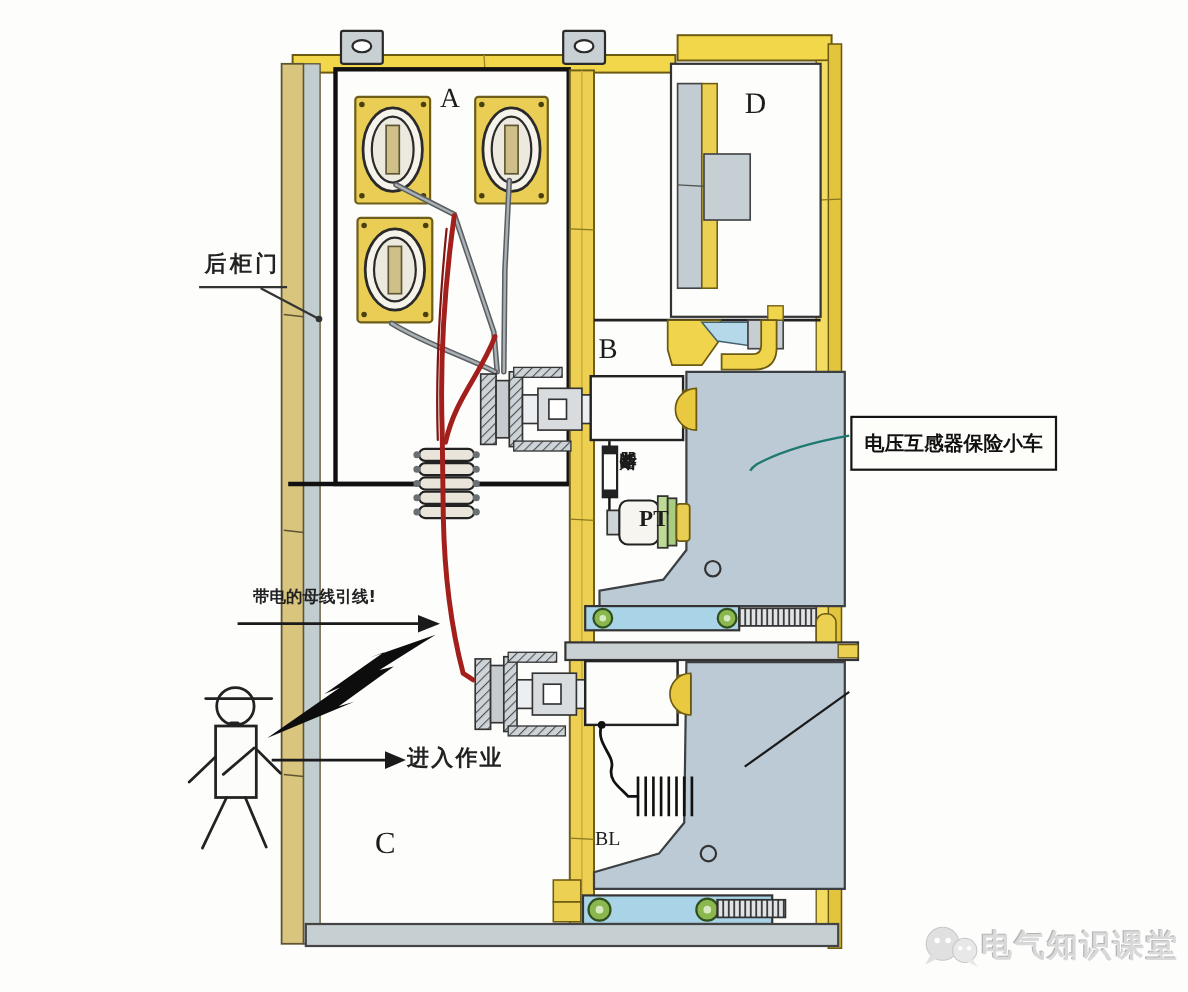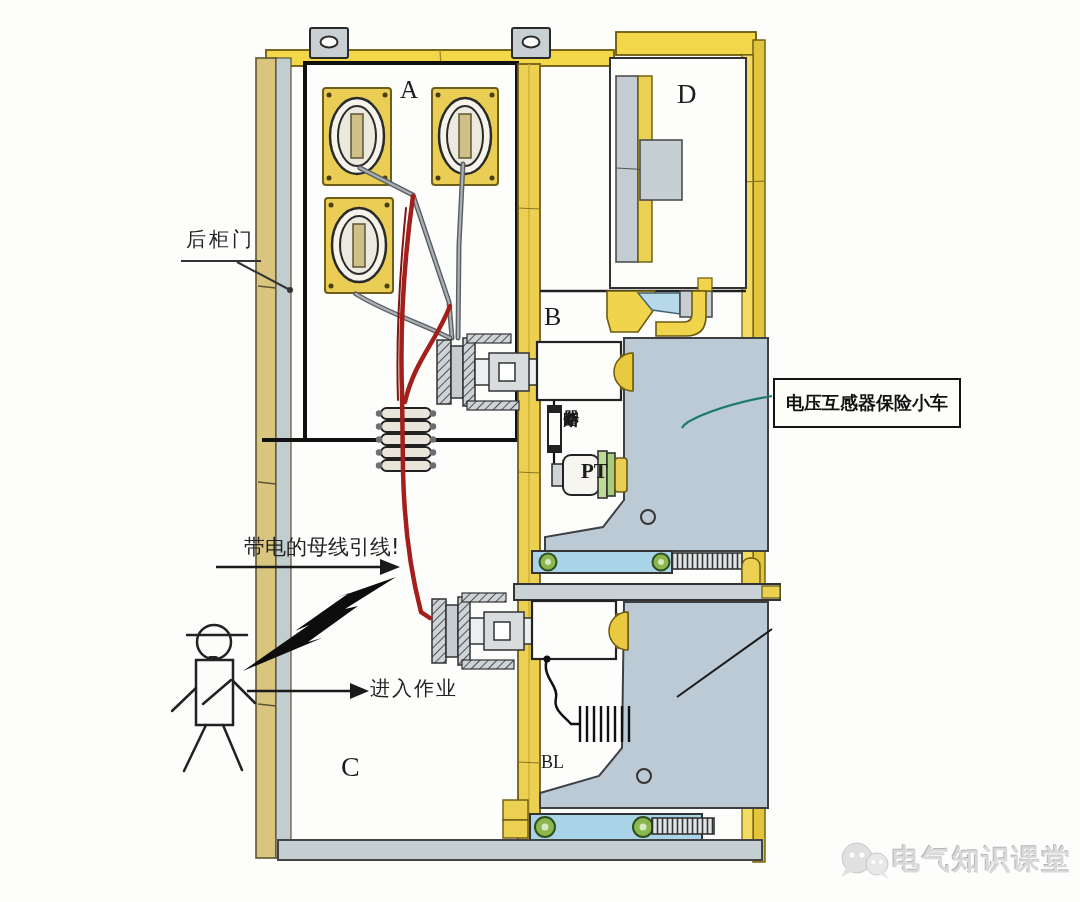--- a/index.html
+++ b/index.html
@@ -3,21 +3,21 @@
 <meta charset="utf-8">
 <style>
   html,body { margin:0; padding:0; background:#ffffff; }
   .stage {
     position:relative; width:1080px; height:902px; background:#fdfdfc;
     overflow:hidden; font-family:"DejaVu Sans","Liberation Sans",sans-serif;
   }
   svg.diagram { position:absolute; left:0; top:0; }
   .lbl { position:absolute; color:#1a1a1a; white-space:nowrap; }
   .letter { font-family:"Liberation Serif","DejaVu Serif",serif; color:#1c1c1c; }
-  .hand { font-weight:400; color:#222; }
+  .hand { font-weight:700; color:#222; }
   .callout {
     position:absolute; background:#fdfdfa; border:2.5px solid #141414;
     display:flex; align-items:center; justify-content:center;
     font-weight:600; color:#111; box-sizing:border-box;
   }
   .vert { writing-mode:vertical-rl; text-orientation:upright; line-height:1.05; }
   .watermark-text {
     position:absolute; font-size:28px; font-weight:700; letter-spacing:2px;
     color:#d9d9d9; text-shadow:1px 1px 0 #ffffff, -1px -1px 0 #b5b5b5;
   }
@@ -305,20 +305,20 @@
 <div class="lbl letter" style="left:400px; top:76px; font-size:25px;">A</div>
 <div class="lbl letter" style="left:544px; top:302px; font-size:26px;">B</div>
 <div class="lbl letter" style="left:341px; top:751px; font-size:28px;">C</div>
 <div class="lbl letter" style="left:677px; top:79px; font-size:27px;">D</div>
 <div class="lbl letter" style="left:541px; top:752px; font-size:18px;">BL</div>
 <div class="lbl letter" style="left:565px; top:459px; font-size:21px; font-weight:600;padding-left:16px;">PT</div>
 
 <div class="lbl vert" style="left:563px; top:398px; font-size:15.5px; font-weight:700;">熔断器</div>
 
 <div class="lbl hand" style="left:186px; top:226px; font-size:20px; letter-spacing:3px;">后柜门</div>
-<div class="lbl hand" style="left:244px; top:533px; font-size:21px;">带电的母线引线!</div>
+<div class="lbl hand" style="left:230px; top:533px; font-size:15px;">带电的母线引线!</div>
 <div class="lbl hand" style="left:370px; top:675px; font-size:20px; letter-spacing:2px;">进入作业</div>
 
 <div class="callout" style="left:773px; top:378px; width:188px; height:50px; font-size:18px;">电压互感器保险小车</div>
 
 <div class="watermark-text" style="left:892px; top:841px;">电气知识课堂</div>
 
 </div>
 
 </body></html>

